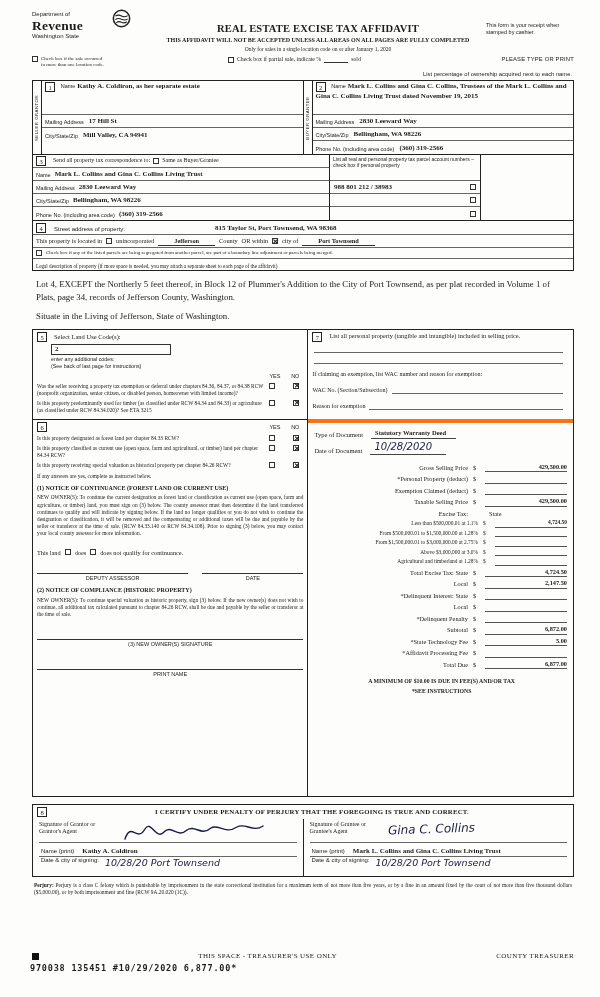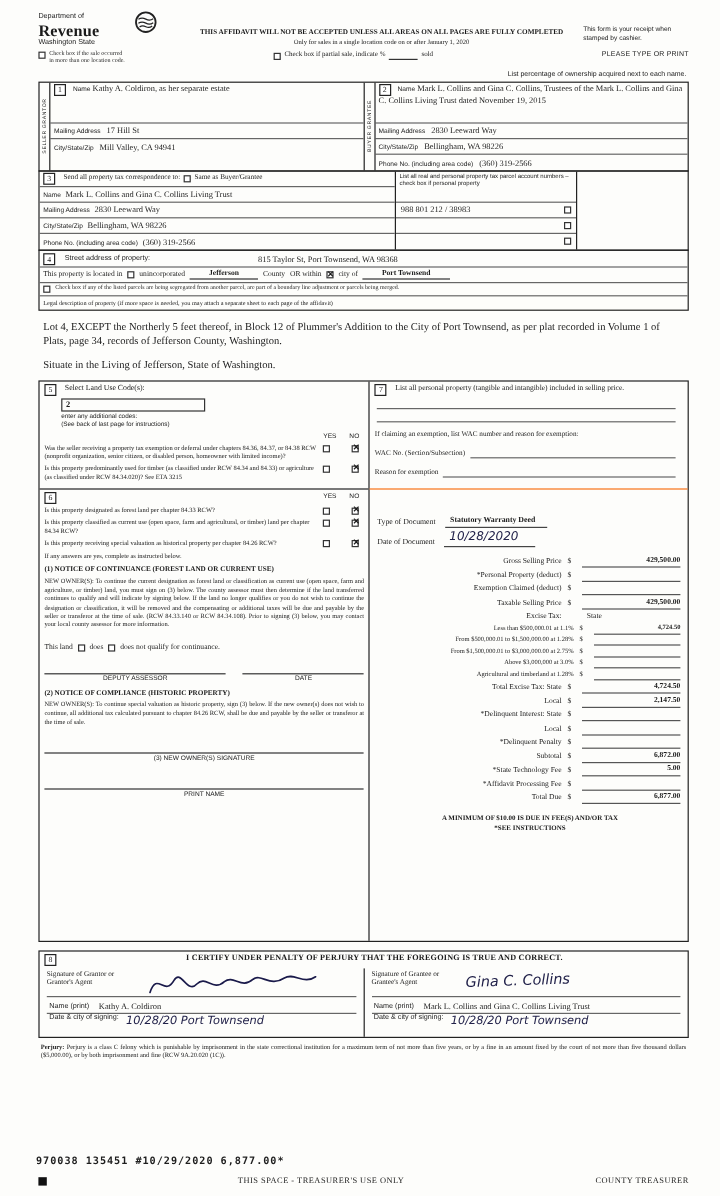--- a/index.html
+++ b/index.html
@@ -25,21 +25,21 @@
 .opt1{width:170px;display:flex;gap:3px;font-size:5px;line-height:1.25}
 .opt2{flex:1;display:flex;align-items:flex-end;gap:3px;font-size:5.8px;padding-left:26px}
 .pctline{display:inline-block;width:24px;border-bottom:1px solid #333;height:7px}
 .typeprint{width:130px;text-align:right;font-size:5.8px;letter-spacing:.2px}
 .ownnote{text-align:right;font-size:5.8px;margin:3px 2px 2px 0}
 
 .cb{display:inline-block;width:6px;height:6px;border:1px solid #333;vertical-align:-1px;position:relative;flex:none;background:#fff}
 .cb.checked::after{content:"✕";position:absolute;left:-.5px;top:-1.5px;font-size:7px;font-weight:bold}
 .secnum{display:inline-block;width:10px;height:10px;border:1px solid #222;font-size:6.5px;line-height:9px;text-align:center;margin-right:4px;vertical-align:top;flex:none;background:#fff}
 .flabel{font-size:5.5px;font-family:"Liberation Sans",sans-serif;color:#222}
-.fvalue{font-weight:normal;font-size:7px}
+.fvalue{font-weight:bold;font-size:7px}
 .box{border:1px solid #222}
 
 .parties{display:flex;margin-top:1px}
 .party{flex:1;display:flex}
 .party.sellerbox{border-right:1px solid #222}
 .vstrip{width:9px;border-right:1px solid #222;position:relative;flex:none}
 .vtext{position:absolute;top:50%;left:50%;transform:translate(-50%,-50%) rotate(-90deg);white-space:nowrap;font-size:4.3px;letter-spacing:.5px;font-family:"Liberation Sans",sans-serif}
 .pmain{flex:1;display:flex;flex-direction:column}
 .prow{padding:1px 3px;border-bottom:1px solid #666;overflow:hidden}
 .prow.name{height:34px}
@@ -89,21 +89,21 @@
 .asline{border-top:1px solid #333;text-align:center;font-size:5.5px;font-family:"Liberation Sans",sans-serif;padding-top:1px}
 .asline.dep{flex:1.5}
 .asline.dt{flex:1}
 .sigfull{border-top:1px solid #333;margin-top:21px;text-align:center;font-size:5.5px;font-family:"Liberation Sans",sans-serif;padding-top:1px}
 
 .s7head{display:flex;gap:3px;font-size:6.3px;line-height:1.3;padding-right:6px}
 .blankln{border-bottom:1px solid #666;height:11px;margin:0 8px 0 2px}
 .exintro{font-size:6px;margin-top:7px}
 .wacrow{display:flex;align-items:flex-end;font-size:6px;margin-top:8px;padding-right:8px}
 .wacfill{flex:1;border-bottom:1px solid #666;height:8px;margin-left:4px}
-.docblock{margin-top:9px;border-top:1px solid #f97316;margin-left:-4px;margin-right:-2px;padding:20px 2px 0 6px}
+.docblock{margin-top:9px;border-top:4px solid #f97316;margin-left:-4px;margin-right:-2px;padding:4px 2px 0 6px}
 .docrow{display:flex;align-items:flex-end;font-size:6.5px;margin-top:2px}
 .docval{font-weight:bold;border-bottom:1px solid #444;margin-left:8px;padding:0 10px 1px 4px}
 .hand{font-family:"DejaVu Sans",sans-serif;font-style:italic;color:#22224a}
 .handdate{font-size:10px;border-bottom:1px solid #444;margin-left:8px;padding:0 14px 0 4px}
 .money{margin-top:6px}
 .mrow{display:flex;justify-content:flex-end;align-items:flex-end;min-height:11.5px;padding-right:4px;font-size:6.3px}
 .mrow.rate{font-size:5.4px;min-height:9.5px}
 .mrow .cur{width:12px;margin-left:5px;padding-bottom:1px}
 .mrow .mlbl{padding-bottom:1px;text-align:right}
 .mrow .amt{width:82px;border-bottom:1px solid #555;text-align:right;font-weight:bold;padding-bottom:1px}
@@ -121,21 +121,21 @@
 .sigarea{position:relative;height:24px;border-bottom:1px solid #666}
 .siglab{font-size:6px;display:inline-block;width:76px;line-height:1.25;padding-top:2px}
 .gsig{position:absolute;left:80px;top:-2px}
 .handsig{position:absolute;left:78px;top:3px;font-size:12px;transform:rotate(-2deg)}
 .nprow{display:flex;align-items:flex-end;gap:8px;height:14px;border-bottom:1px solid #666;padding:0 2px}
 .dcrow{display:flex;gap:6px;height:16px;padding:0 2px}
 .handdc{font-size:9.5px}
 
 .perjury{margin-top:5px;font-size:5.4px;line-height:1.35;text-align:justify;padding:0 2px}
 .perjury .plbl{font-weight:bold}
-.footline{position:absolute;left:32px;right:26px;bottom:8px;display:flex;align-items:center;font-size:7px}
+.footline{position:absolute;left:32px;right:26px;bottom:36px;display:flex;align-items:center;font-size:7px}
 .regmark{width:7px;height:7px;background:#111;flex:none}
 .tspace{flex:1;text-align:center;letter-spacing:.4px}
 .ctreas{flex:none;letter-spacing:.4px}
 .stamp{position:absolute;left:30px;bottom:23px;font-family:"DejaVu Sans Mono",monospace;font-weight:bold;font-size:8.5px;letter-spacing:.8px;color:#1e1e1e}
 </style>
 </head>
 <body>
 
 <div class="page">
 
@@ -145,20 +145,21 @@
       <div class="l2">Revenue</div>
       <div class="l3 sans">Washington State</div>
       <svg class="logomark" width="19" height="19" viewBox="0 0 20 20">
         <circle cx="10" cy="10" r="8.6" fill="none" stroke="#222" stroke-width="1.6"></circle>
         <path d="M3.5 7.5 Q6.5 5.5 10 7.3 T16.5 7" fill="none" stroke="#222" stroke-width="1.1"></path>
         <path d="M3.5 11 Q6.5 9 10 10.8 T16.5 10.4" fill="none" stroke="#222" stroke-width="1.1"></path>
         <path d="M4.5 14.3 Q7 12.5 10 14 T15.6 13.4" fill="none" stroke="#222" stroke-width="1.1"></path>
       </svg>
     </div>
     <div class="titleblock">
+      <div class="title">REAL ESTATE EXCISE TAX AFFIDAVIT</div>
       <div class="warning">THIS AFFIDAVIT WILL NOT BE ACCEPTED UNLESS ALL AREAS ON ALL PAGES ARE FULLY COMPLETED</div>
       <div class="onlynote">Only for sales in a single location code on or after January 1, 2020</div>
     </div>
     <div class="receipt sans">This form is your receipt when stamped by cashier.</div>
   </div>
 
   <div class="optrow">
     <div class="opt1">
       <span class="cb"></span>
       <span>

